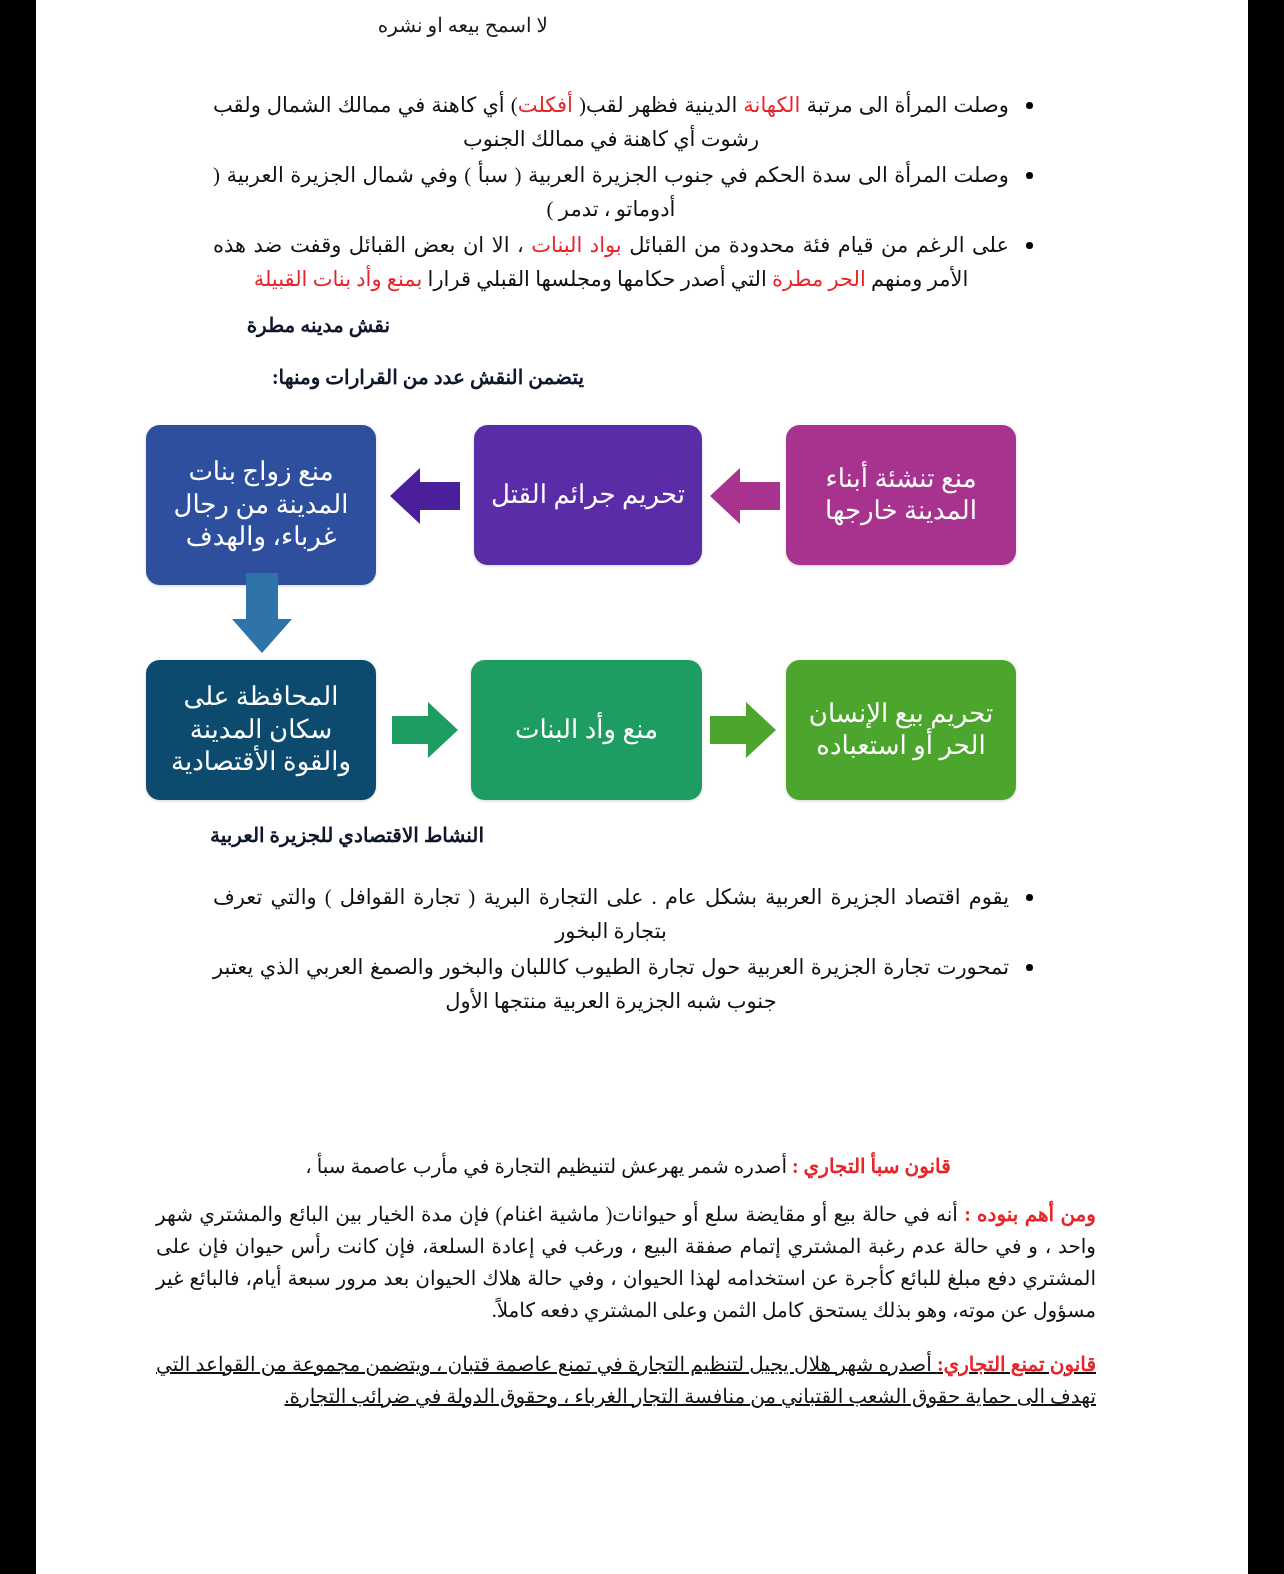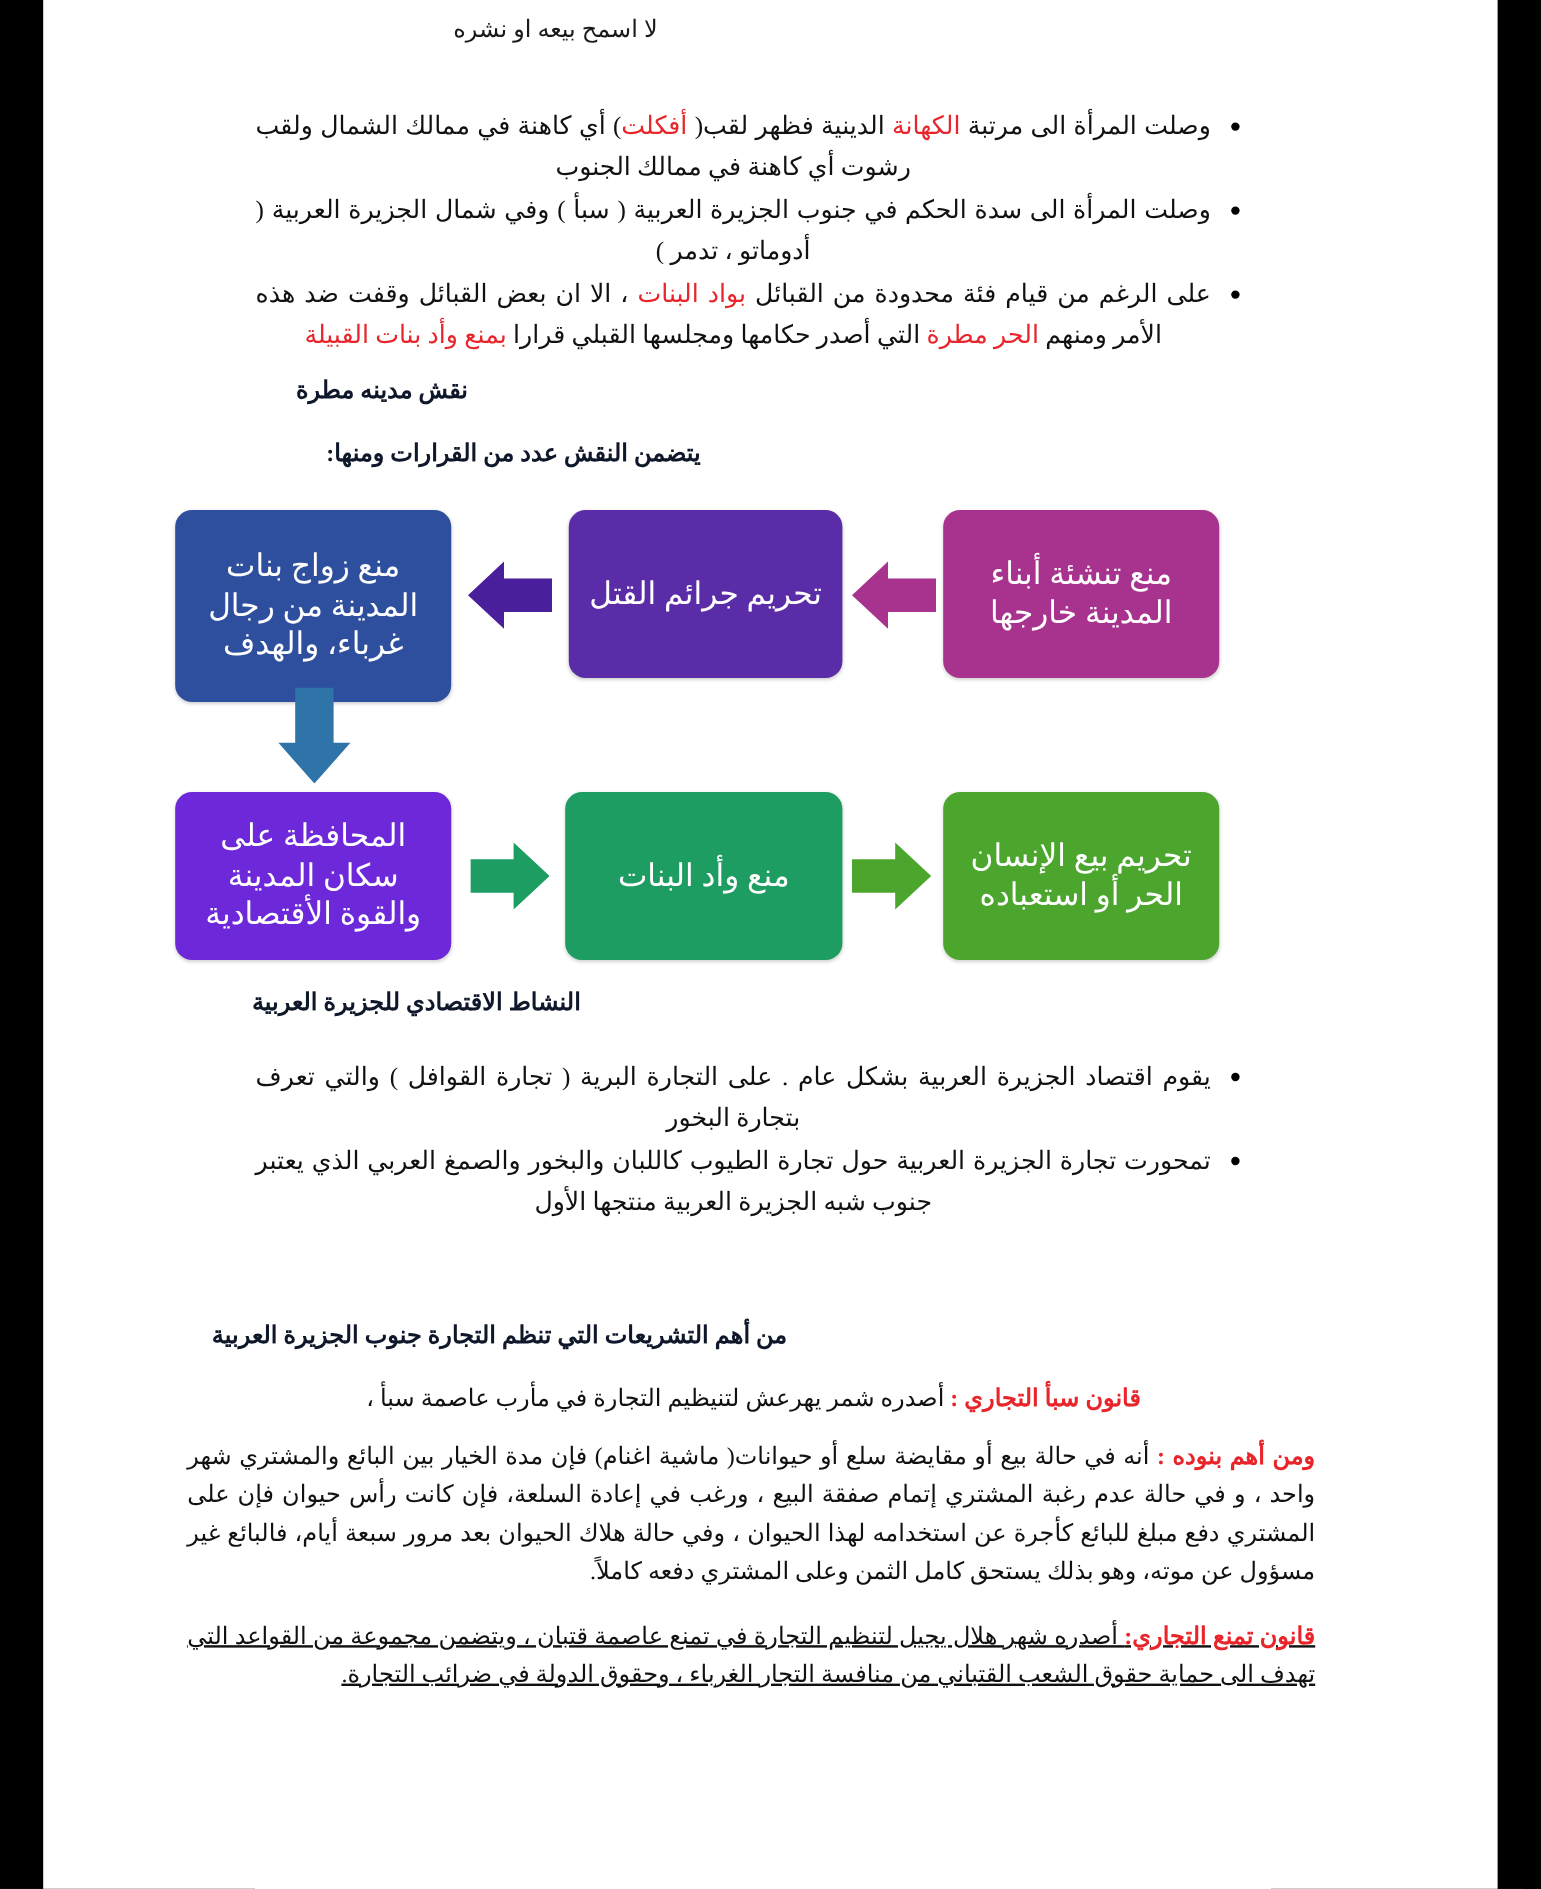--- a/index.html
+++ b/index.html
@@ -155,21 +155,21 @@
         <polygon points="0,31 30,3 30,17 70,17 70,45 30,45 30,59" fill="#4A1F9B"></polygon>
       </svg>
     </div>
 
     <div class="arrow" style="right:950px; top:158px; width:72px; height:80px;">
       <svg width="72" height="80" viewBox="0 0 72 80">
         <polygon points="36,80 6,46 20,46 20,0 52,0 52,46 66,46" fill="#2E74A8"></polygon>
       </svg>
     </div>
 
-    <div class="dbox" style="right:872px; top:245px; width:230px; height:140px; background:#6d28d9;">
+    <div class="dbox" style="right:872px; top:245px; width:230px; height:140px; background:#0c4a6e;">
       <span>المحافظة على سكان المدينة والقوة الأقتصادية</span>
     </div>
 
     <div class="dbox" style="right:546px; top:245px; width:231px; height:140px; background:#1D9D62;">
       <span>منع وأد البنات</span>
     </div>
 
     <div class="dbox" style="right:232px; top:245px; width:230px; height:140px; background:#4CA62E;">
       <span>تحريم بيع الإنسان الحر أو استعباده</span>
     </div>
@@ -191,21 +191,20 @@
 
   <ul class="bullets" style="right:205px; top:880px; width:830px;">
     <li>
       <span>يقوم اقتصاد الجزيرة العربية بشكل عام . على التجارة البرية ( تجارة القوافل ) والتي تعرف بتجارة البخور</span>
     </li>
     <li>
       <span>تمحورت تجارة الجزيرة العربية حول تجارة الطيوب كاللبان والبخور والصمغ العربي الذي يعتبر جنوب شبه الجزيرة العربية منتجها الأول</span>
     </li>
   </ul>
 
-  <div class="heading-red" style="right:592px; top:1100px;">من أهم التشريعات التي تنظم التجارة جنوب الجزيرة العربية</div>
 
   <div class="para" style="right:205px; top:1150px; width:830px; text-align-last:center;">
     <span class="red-b">قانون سبأ التجاري :</span><span> أصدره شمر يهرعش لتنيظيم التجارة في مأرب عاصمة سبأ ،</span>
   </div>
 
   <div class="para para-just" style="right:152px; top:1198px; width:940px;">
     <span class="red-b">ومن أهم بنوده :</span><span> أنه في حالة بيع أو مقايضة سلع أو حيوانات( ماشية اغنام) فإن مدة الخيار بين البائع والمشتري شهر واحد ، و في حالة عدم رغبة المشتري إتمام صفقة البيع ، ورغب في إعادة السلعة، فإن كانت رأس حيوان فإن على المشتري دفع مبلغ للبائع كأجرة عن استخدامه لهذا الحيوان ، وفي حالة هلاك الحيوان بعد مرور سبعة أيام، فالبائع غير مسؤول عن موته، وهو بذلك يستحق كامل الثمن وعلى المشتري دفعه كاملاً.</span>
   </div>
 
   <div class="para para-just" style="right:152px; top:1348px; width:940px;text-decoration:underline;">

